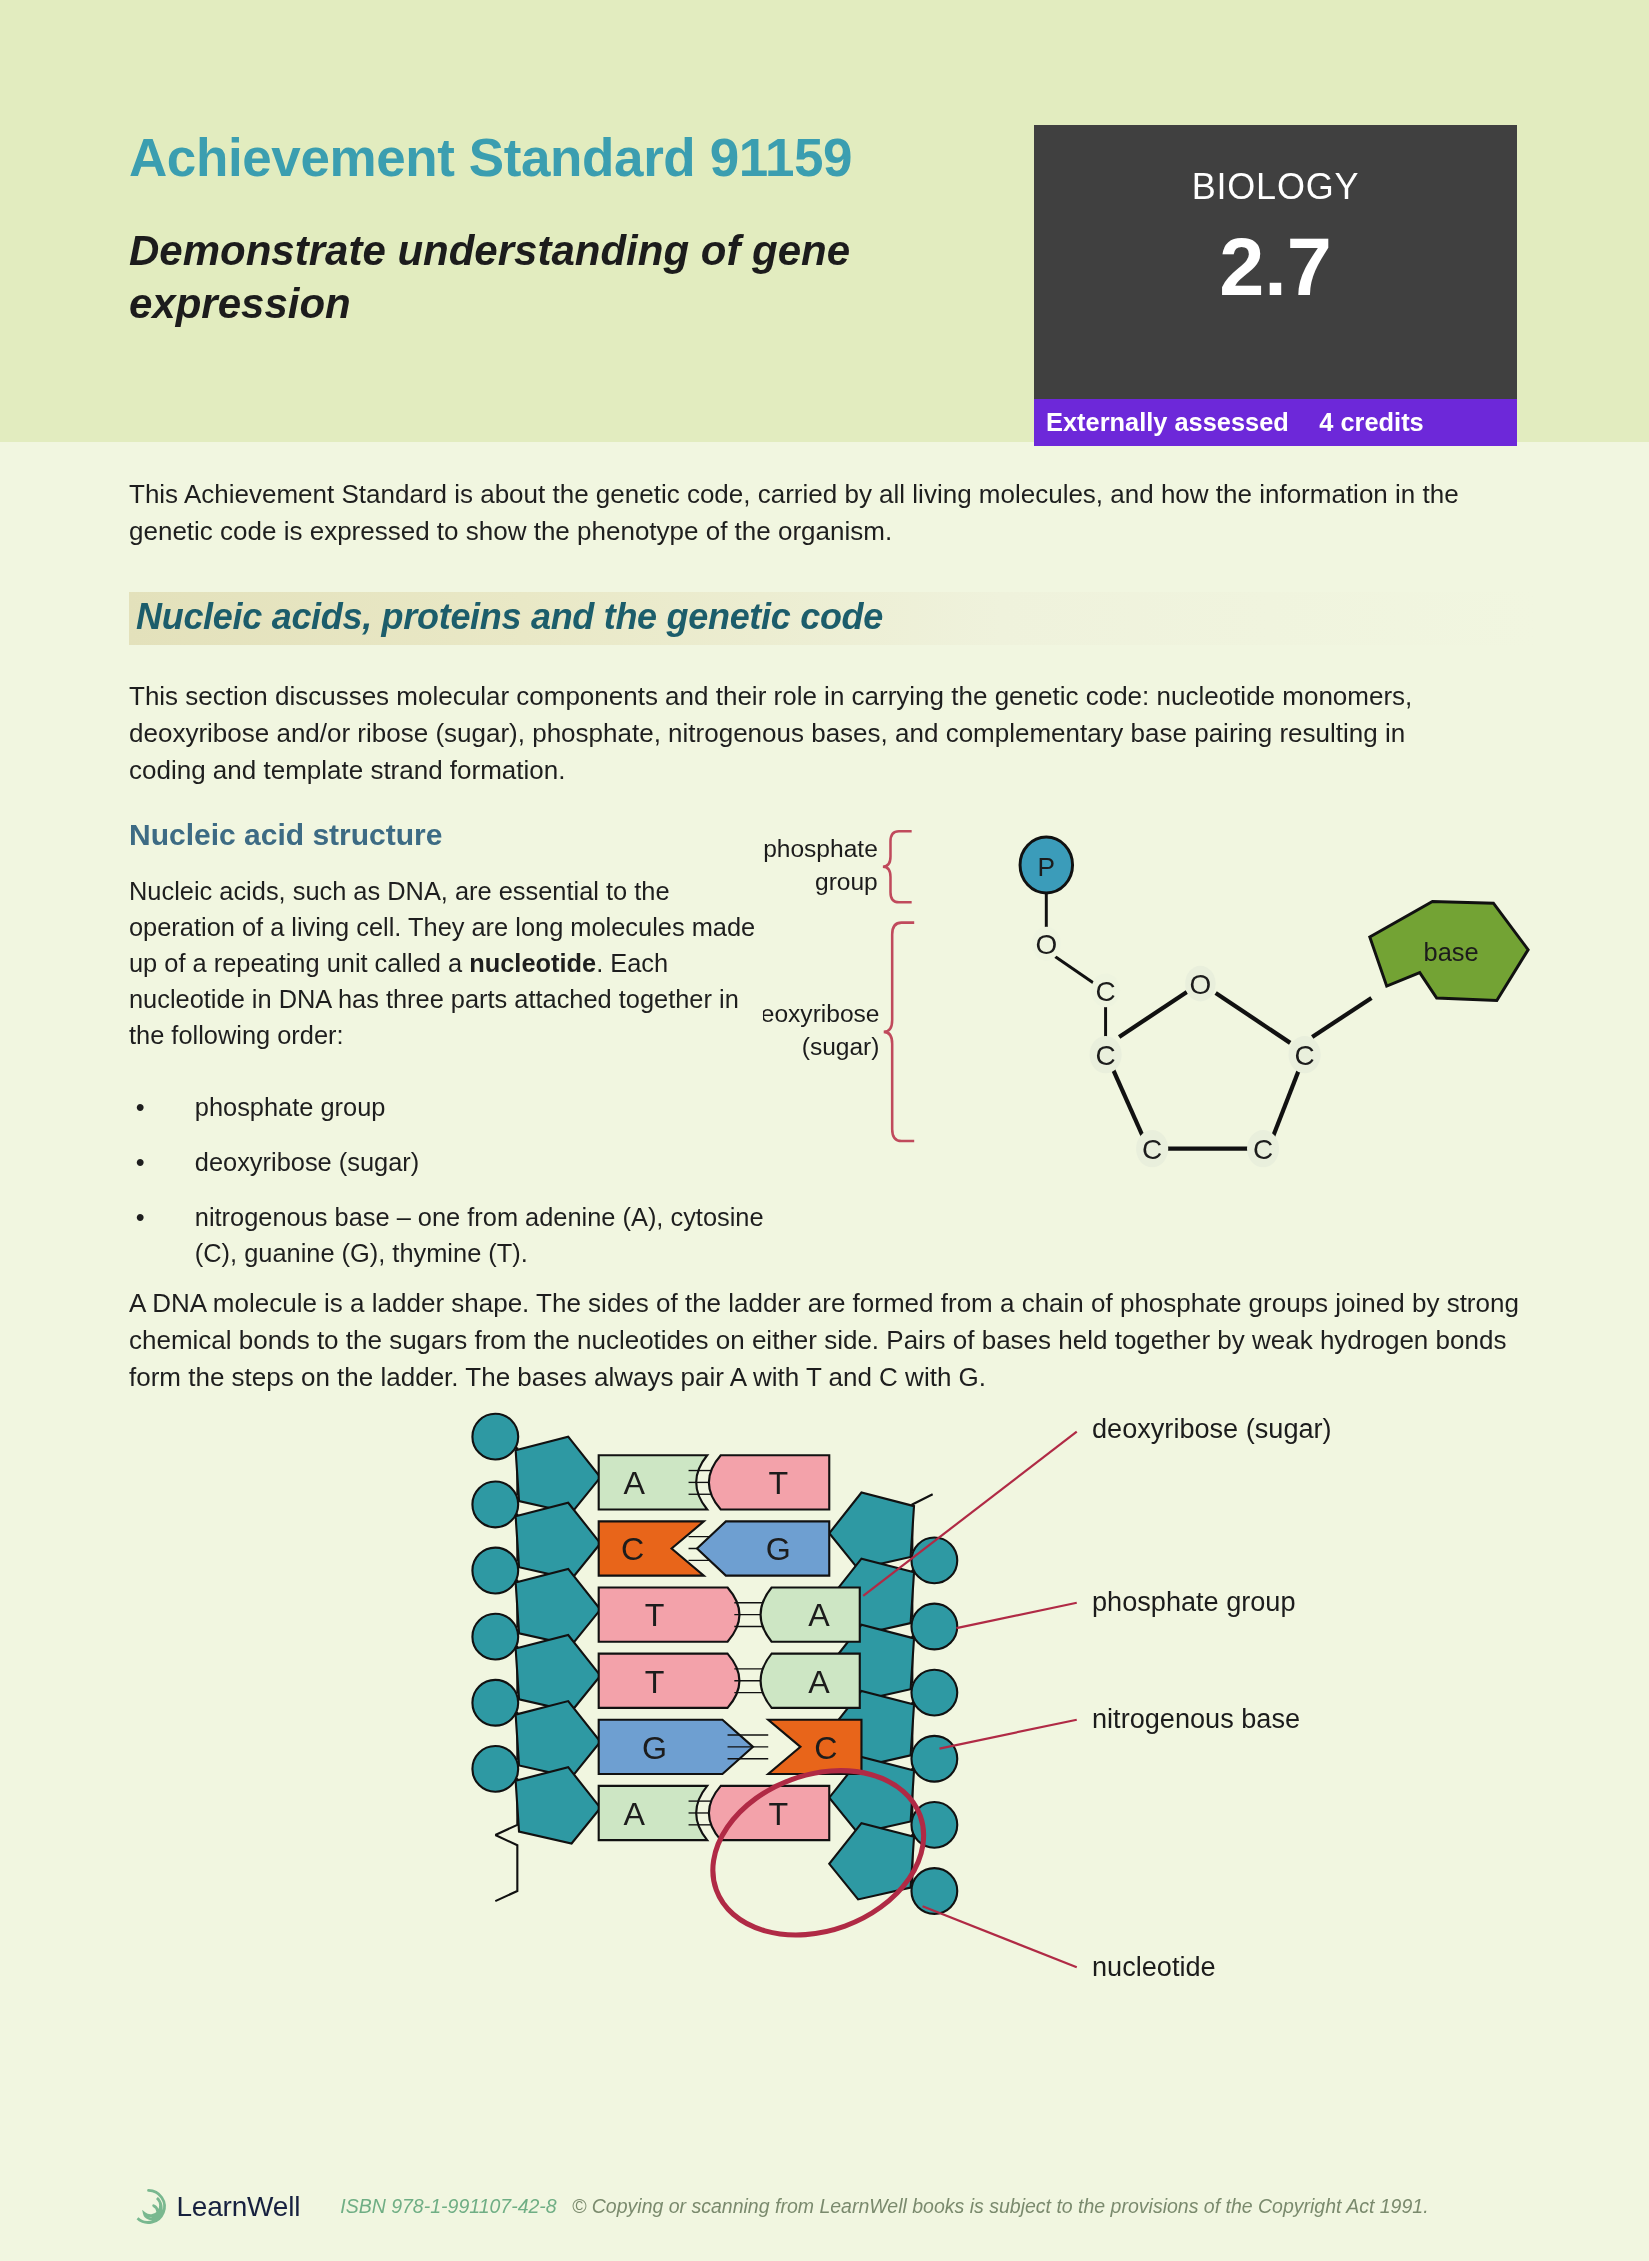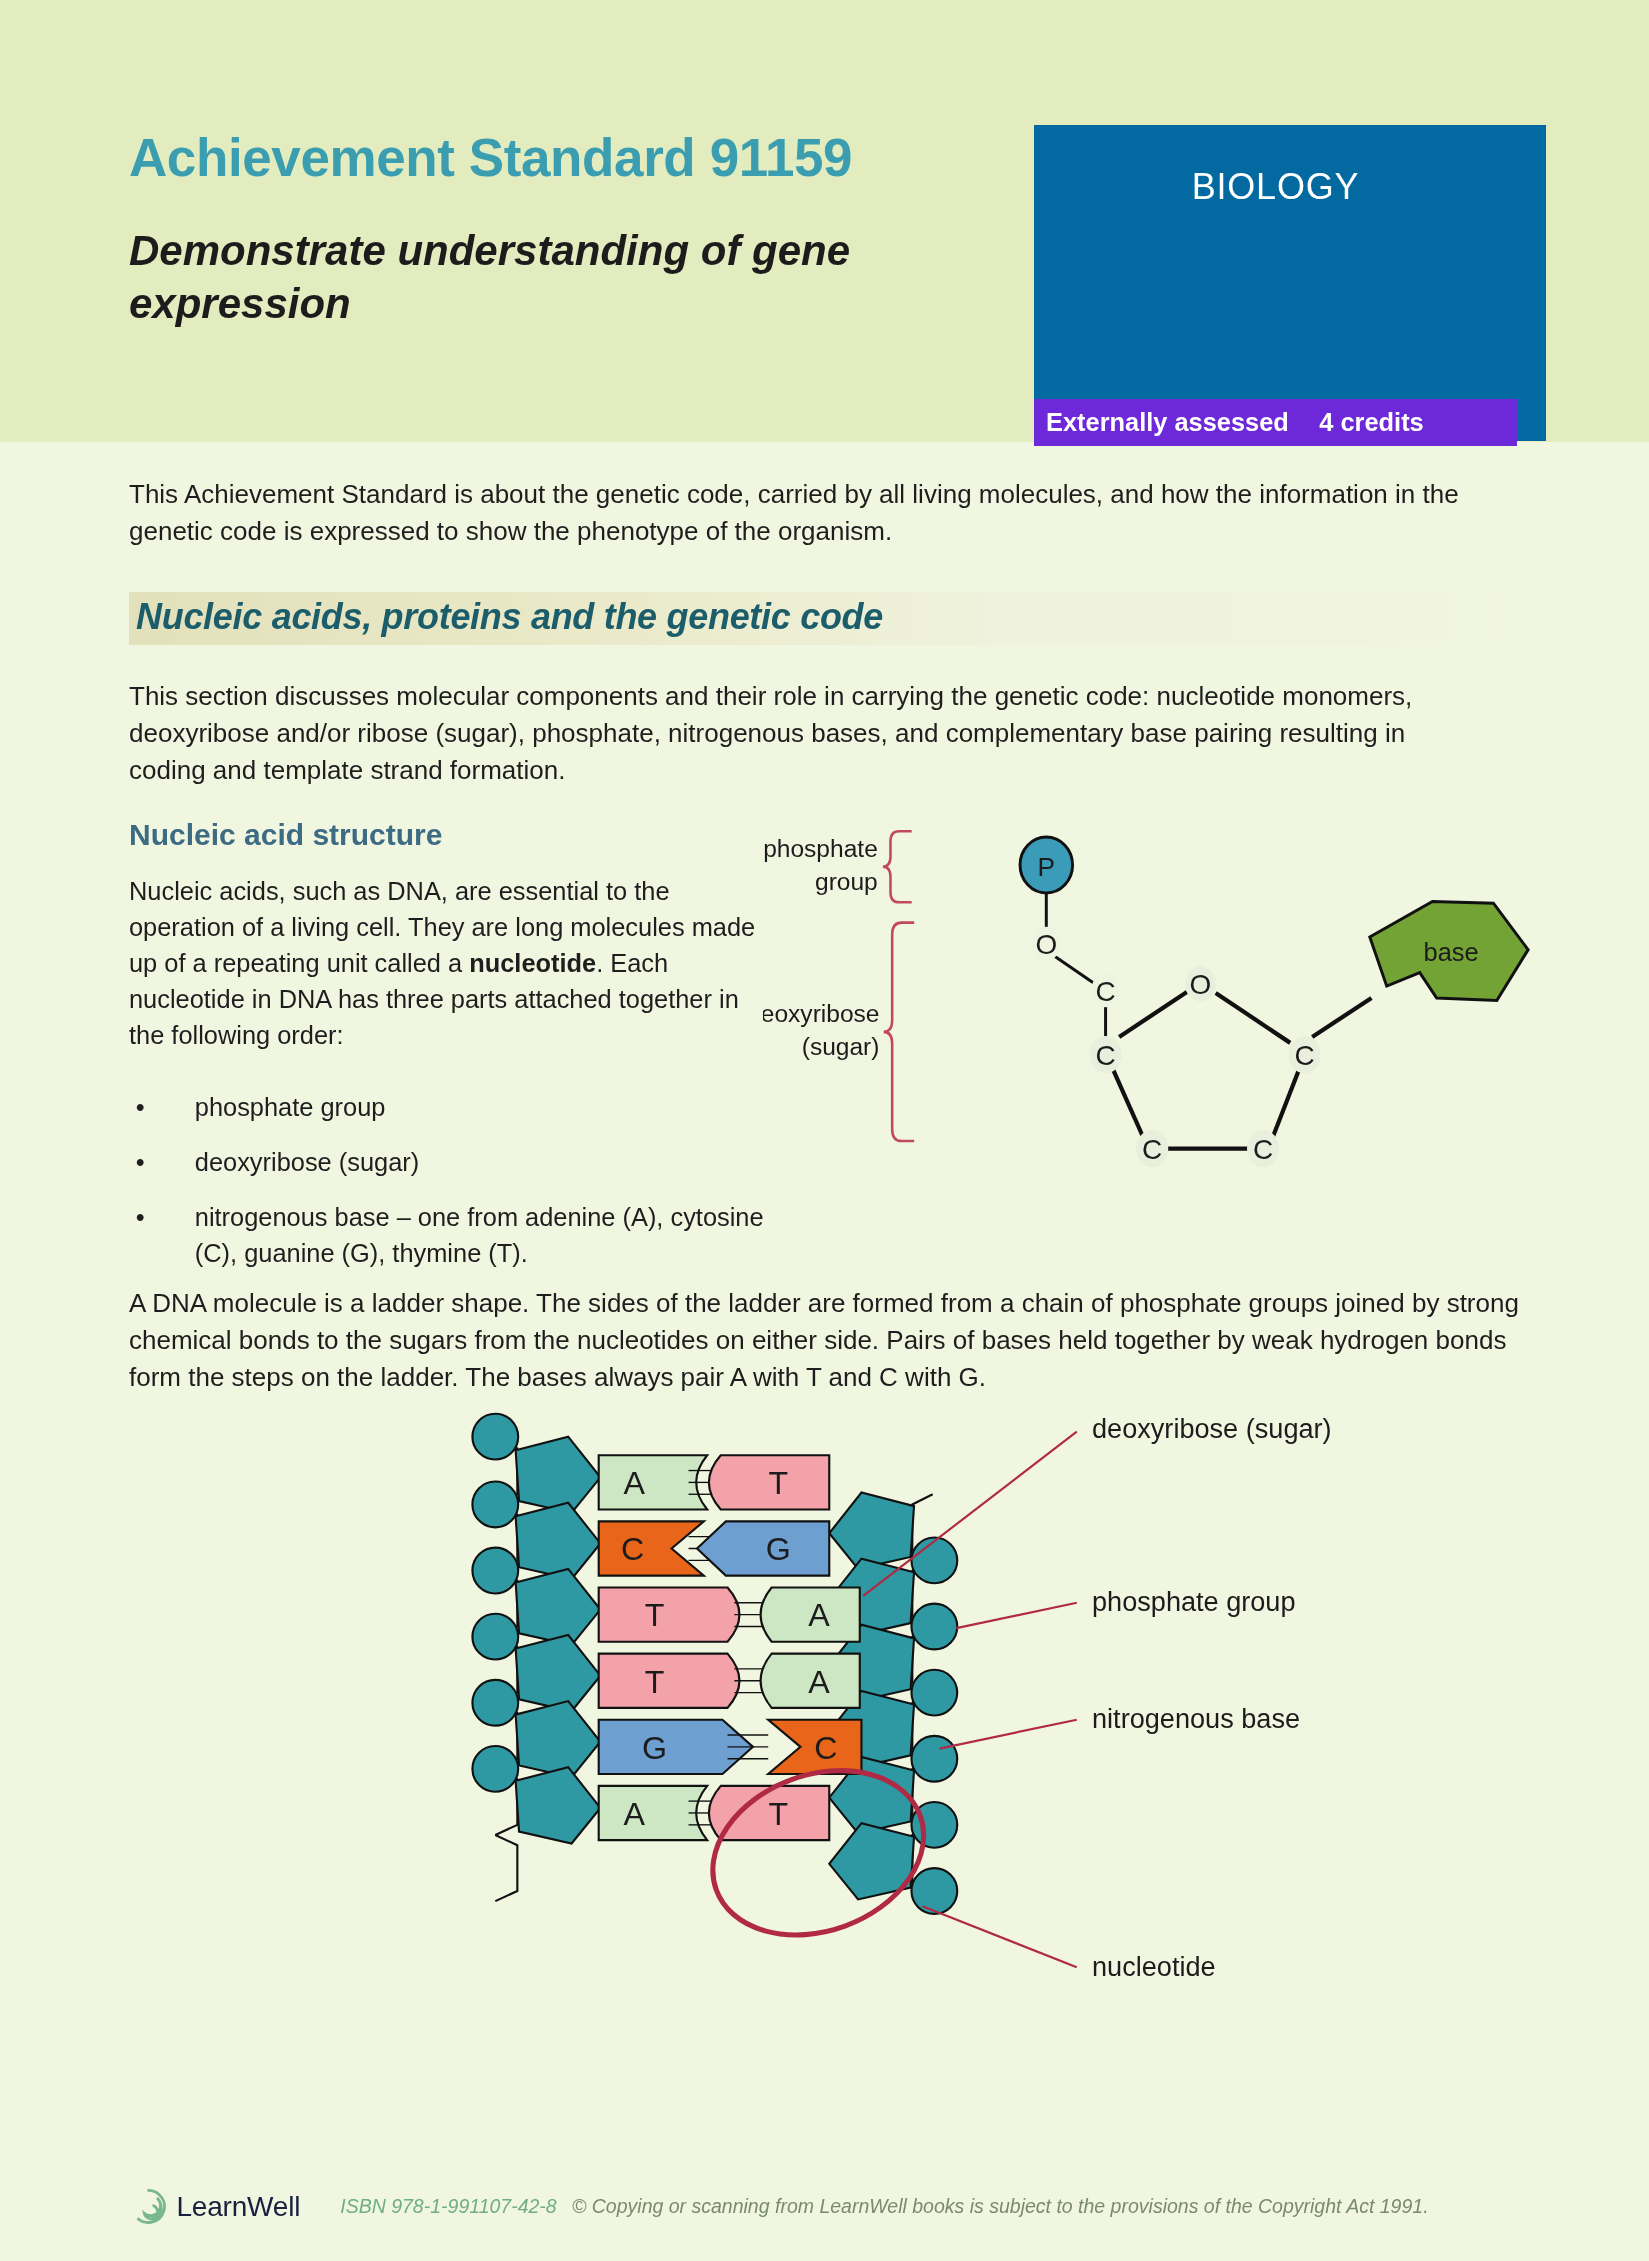--- a/index.html
+++ b/index.html
@@ -25,22 +25,21 @@
   }
   #as-subtitle{
     position:absolute;left:129px;top:225px;
     font-size:42px;font-style:italic;font-weight:bold;
     color:#1c1c1c;line-height:1.25;
     width:763px;
   }
 
   #badge-box{
     position:absolute;left:1034px;top:125px;width:483px;height:316px;
-    background:#0369a1;
-    padding-left:29px;
+    background:#404040;
   }
   #badge-subject{
     position:absolute;left:0;top:41px;width:483px;text-align:center;
     font-size:36px;color:#ffffff;letter-spacing:0.8px;
   }
   #badge-number{
     position:absolute;left:0;top:102px;width:483px;text-align:center;
     font-size:81px;font-weight:bold;color:#ffffff;line-height:1;
   }
   #assessed-bar{
@@ -129,20 +128,21 @@
 </head>
 <body>
 
 <div id="header-band"></div>
 
 <div id="as-title">Achievement Standard 91159</div>
 <div id="as-subtitle">Demonstrate understanding of gene expression</div>
 
 <div id="badge-box">
   <div id="badge-subject">BIOLOGY</div>
+  <div id="badge-number">2.7</div>
 </div>
 
 <div id="assessed-bar">
   <span id="assessed-label">Externally assessed</span>
   <span id="credits-label">4 credits</span>
 </div>
 
 <div class="para" id="intro-para">This Achievement Standard is about the genetic code, carried by all living molecules, and how the information in the genetic code is expressed to show the phenotype of the organism.</div>
 
 <div id="section-band"></div>

